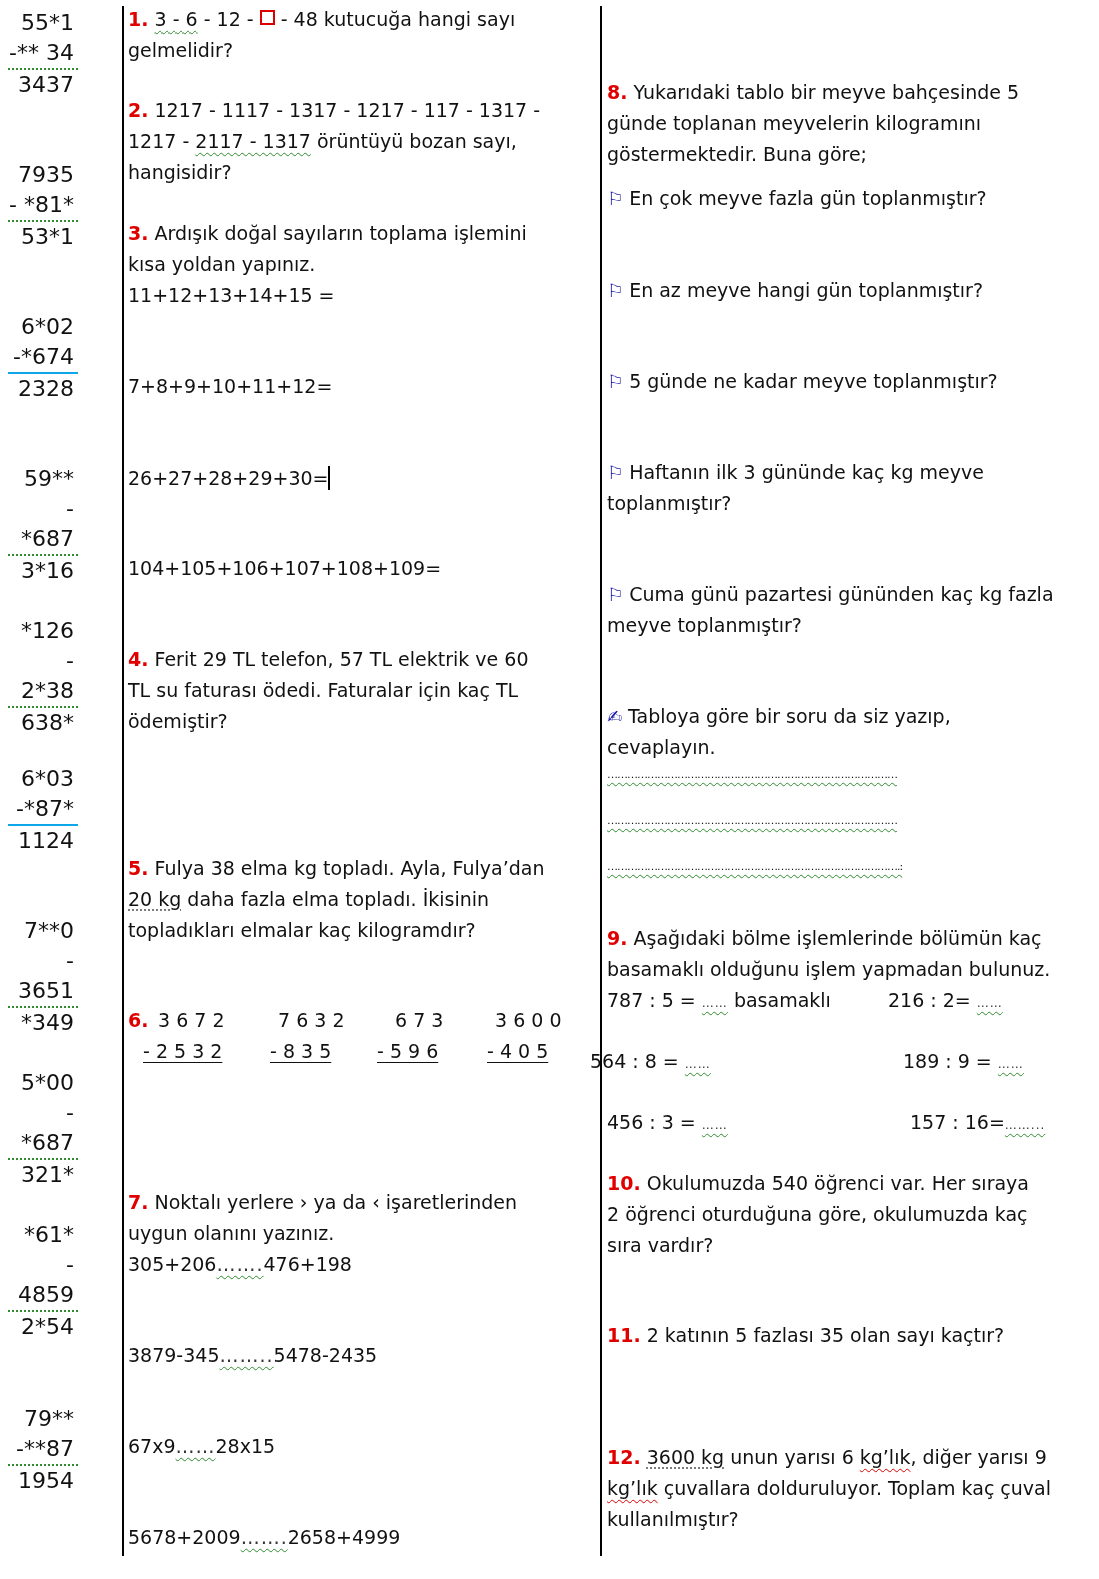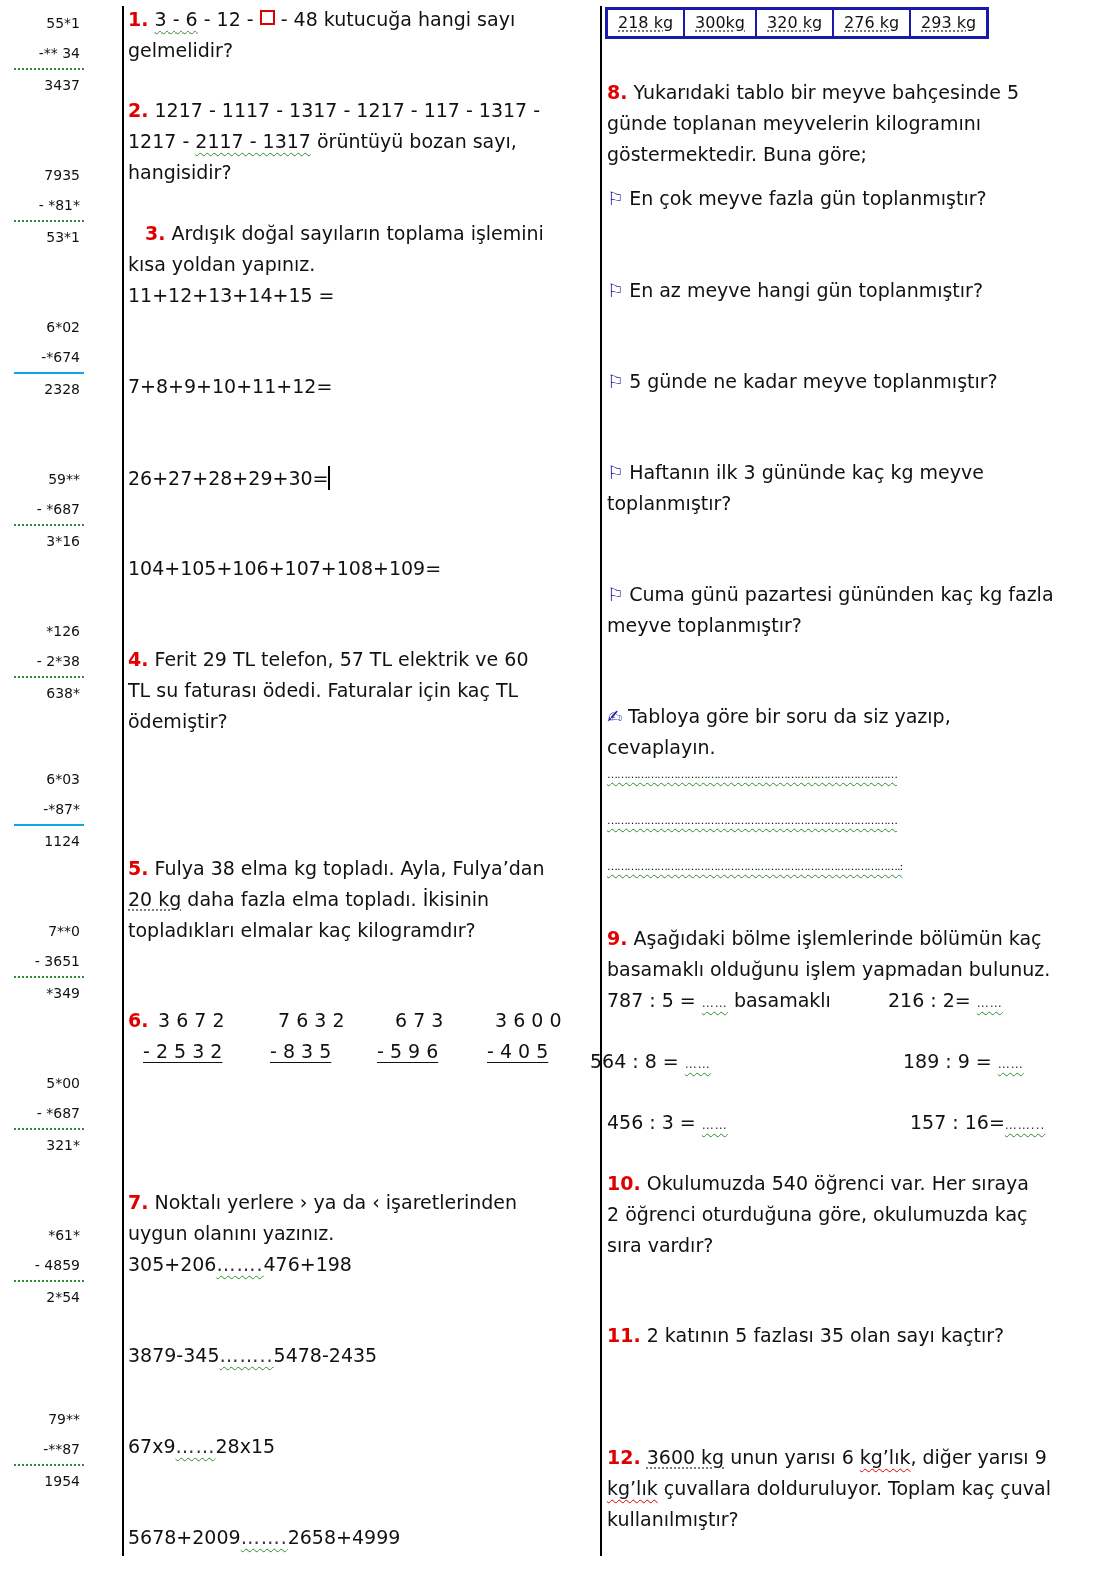--- a/index.html
+++ b/index.html
@@ -9,21 +9,21 @@
   }
   .abs { position: absolute; white-space: nowrap; }
   .vline { position: absolute; top: 6px; width: 2px; height: 1550px; background: #000; }
   .num { color: #e00000; font-weight: bold; }
   .squig { text-decoration: underline wavy #2e8b2e; text-decoration-thickness: 1px; text-underline-offset: 4px; }
   .squig-red { text-decoration: underline wavy #d00; text-decoration-thickness: 1px; text-underline-offset: 4px; }
   .dotted { text-decoration: underline dotted #777; text-underline-offset: 4px; }
   .under { text-decoration: underline; text-underline-offset: 4px; }
 
   
-  .sub { position: absolute; left: 14px; width: 70px; font-size: 14px; line-height: 30px; }
+  .sub { position: absolute; left: 8px; width: 70px; font-size: 22px; line-height: 30px; }
   .sub div { text-align: right; padding-right: 4px; }
   .sub .mid { border-bottom: 2px solid #0ea5e9; }
   .sub .mid.sq { border-bottom: 2px dotted #2e8b2e; }
 
   
   .kg-table { position: absolute; left: 605px; top: 7px; border-collapse: collapse; border: 3px solid #1a1aa8; font-size: 16px; }
   .kg-table td { border: 2px solid #1a1aa8; padding: 1px 10px 2px 10px; height: 23px; }
   .kg-table td.v { text-decoration: underline dotted #555; text-underline-offset: 3px; }
 
   .flag { color: #1a1aa8; font-size: 18px; margin-right: 6px; }
@@ -103,21 +103,21 @@
     <span class="num">2.</span>
     <span>1217 - 1117 - 1317 - 1217 - 117 - 1317 -</span>
   </div>
   <div class="abs" style="left:128px; top:130px;">
     <span>1217 - </span><span class="squig">2117 - 1317</span><span> örüntüyü bozan sayı,</span>
   </div>
   <div class="abs" style="left:128px; top:161px;">hangisidir?</div>
 </div>
 
 <div>
-  <div class="abs" style="left:128px; top:222px;margin-left:17px;">
+  <div class="abs" style="left:128px; top:222px;">
     <span class="num">3.</span>
     <span>Ardışık doğal sayıların toplama işlemini</span>
   </div>
   <div class="abs" style="left:128px; top:253px;">kısa yoldan yapınız.</div>
   <div class="abs" style="left:128px; top:284px;">11+12+13+14+15 =</div>
   <div class="abs" style="left:128px; top:375px;">7+8+9+10+11+12=</div>
   <div class="abs" style="left:128px; top:466px;">
     <span>26+27+28+29+30=</span><span class="caret"></span>
   </div>
   <div class="abs" style="left:128px; top:557px;">104+105+106+107+108+109=</div>
@@ -172,27 +172,20 @@
   <div class="abs" style="left:128px; top:1435px;">
     <span>67x9</span><span class="squig blank">……</span><span>28x15</span>
   </div>
   <div class="abs" style="left:128px; top:1526px;">
     <span>5678+2009</span><span class="squig blank">…….</span><span>2658+4999</span>
   </div>
 </div>
 
 <table class="kg-table">
   <tbody>
-  <tr>
-    <td class="v">218 kg</td>
-    <td class="v">300kg</td>
-    <td class="v">320 kg</td>
-    <td class="v">276 kg</td>
-    <td class="v">293 kg</td>
-  </tr>
 </tbody>
   </table>
 
 <div>
   <div class="abs" style="left:607px; top:81px;">
     <span class="num">8.</span>
     <span>Yukarıdaki tablo bir meyve bahçesinde 5</span>
   </div>
   <div class="abs" style="left:607px; top:112px;">günde toplanan meyvelerin kilogramını</div>
   <div class="abs" style="left:607px; top:143px;">göstermektedir. Buna göre;</div>

